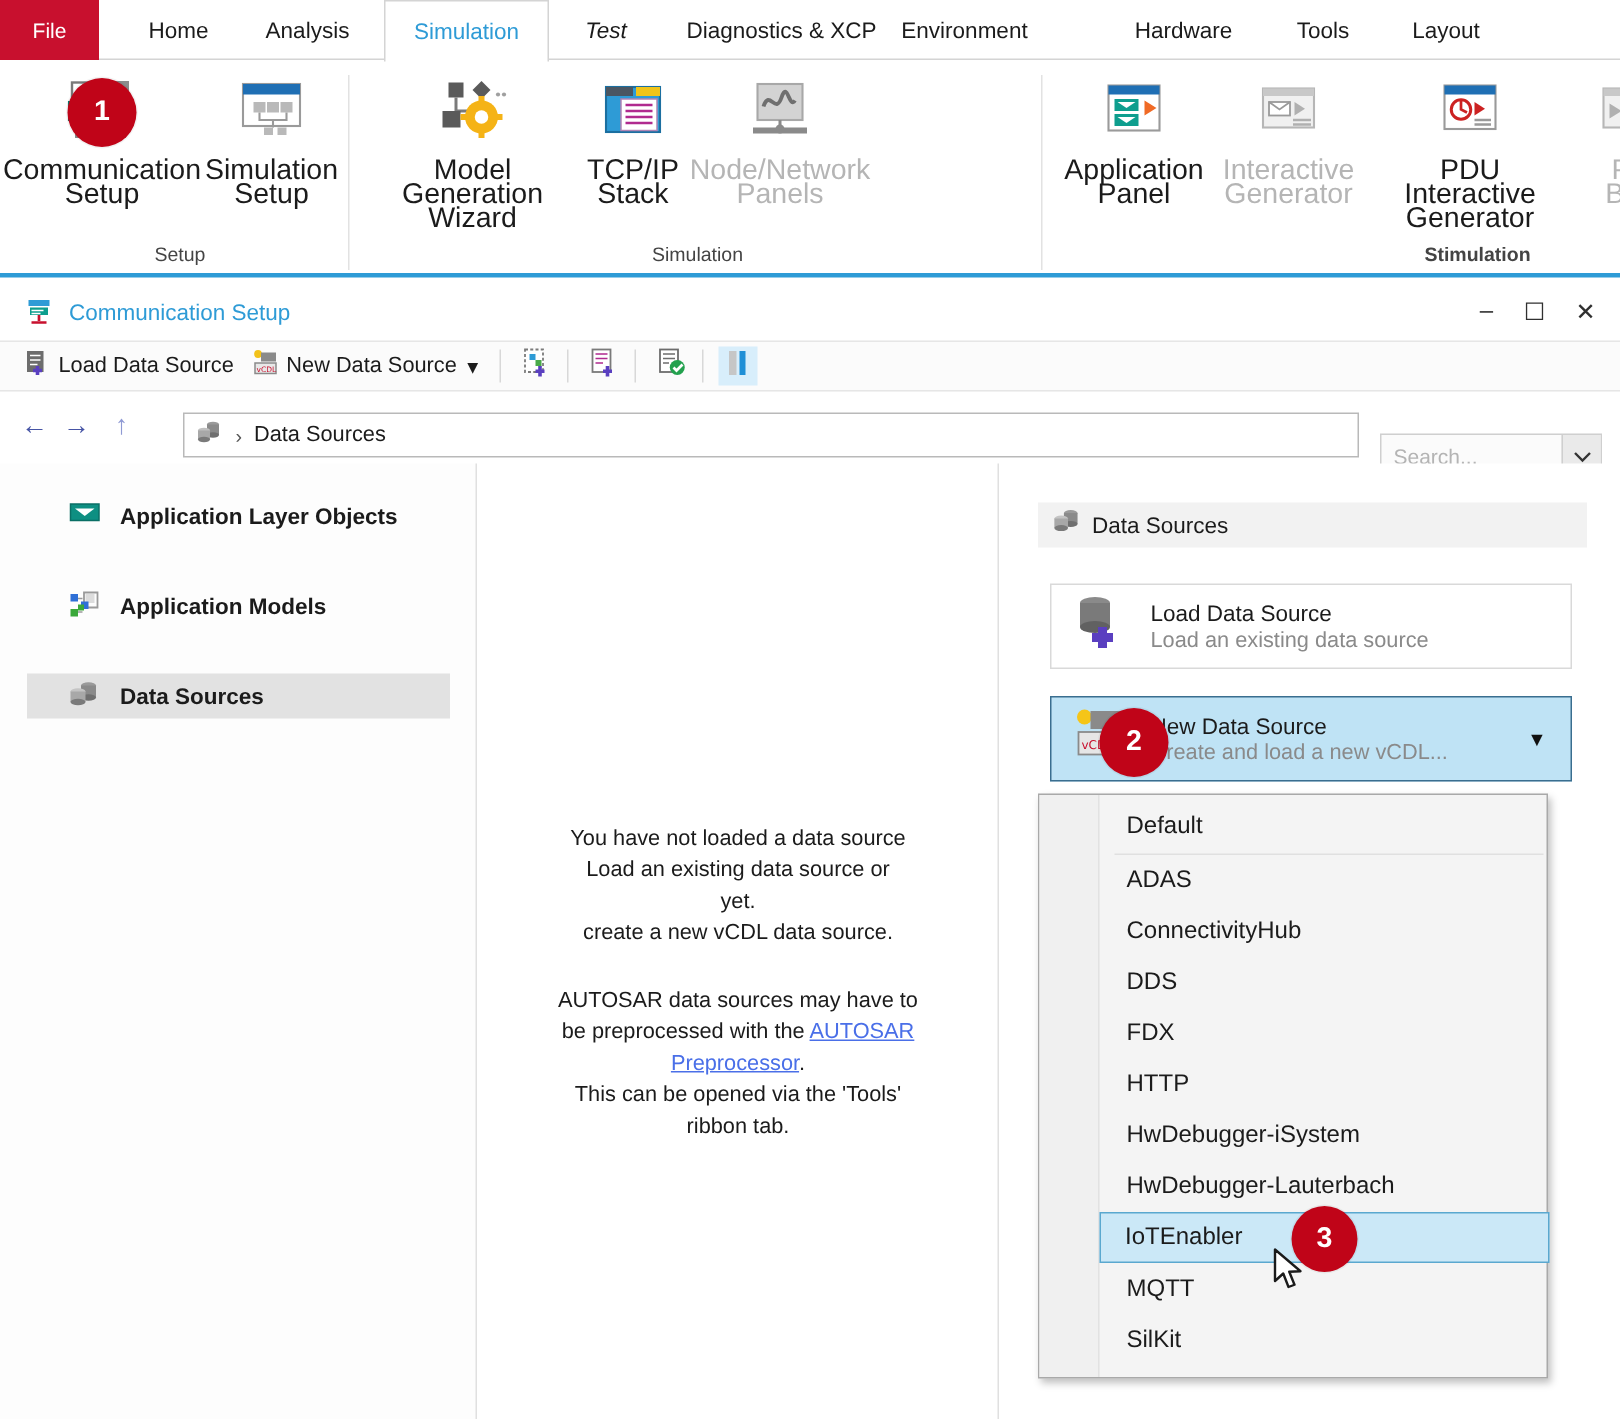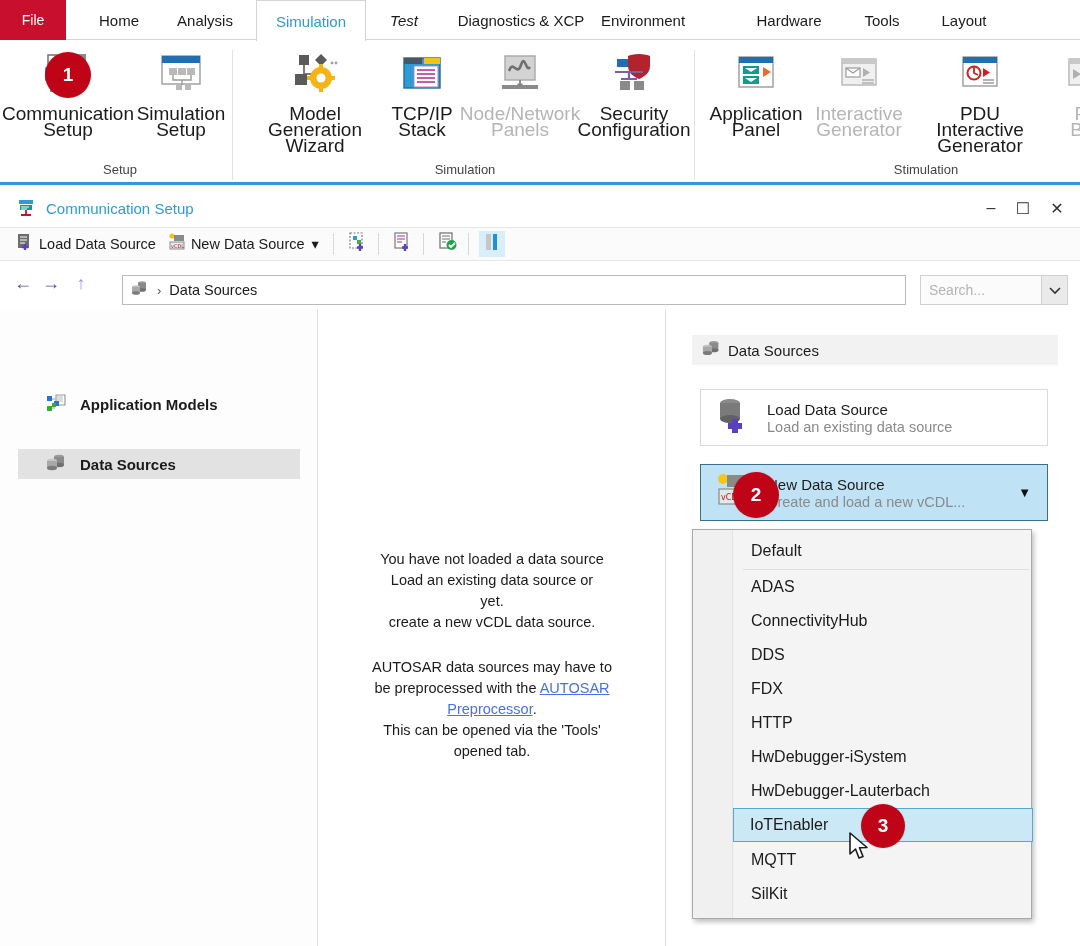--- a/index.html
+++ b/index.html
@@ -102,21 +102,21 @@
   .navarrow { font-size:18px; color:#4654a5; margin-left:14px; width:18px; text-align:center; }
   .navarrow.dim { color:#8f9ad4; }
   .addr {
     height:30px; background:#fff; border:1px solid #b9b9b9;
     display:flex; align-items:center; padding-left:8px;
   }
   .addr-text { font-size:14.5px; color:#1b1b1b; margin-left:8px; }
   .crumb-sep { font-size:13px; color:#555; margin-left:8px; }
   .searchbox {
     height:30px; background:#fbfbfb; border:1px solid #cfcfcf;
-    display:flex; align-items:center; justify-content:space-between;
+    display:flex; align-items:center; justify-content:space-between;margin-top:14px;
   }
   .searchbox .ph { font-size:14px; color:#b4b4b4; padding-left:8px; }
   .searchbox .dd {
     width:26px; height:28px; background:#eaeaea; border-left:1px solid #cfcfcf;
     display:flex; align-items:center; justify-content:center; font-size:12px; color:#333;
   }
 
   
   .pane-left {
     position:absolute; left:0; top:120px; width:318px; height:638px;
@@ -312,33 +312,20 @@
           <path d="M15 20c4-12 8 6 12-6s5 8 9 2" stroke="#6f6f6f" stroke-width="2.6" fill="none"></path>
           <path d="M26 29v5" stroke="#8a8a8a" stroke-width="2"></path>
           <circle cx="26" cy="35" r="3" fill="#8a8a8a"></circle>
           <rect x="8" y="34" width="36" height="4" fill="#8a8a8a"></rect>
         </svg>
       </div>
       <div class="rb-label dim">Node/Network
 Panels</div>
     </div>
 
-    <div class="rb-item" style="left:578px;width:112px;">
-      <div class="rb-icon">
-        <svg width="54" height="46" viewBox="0 0 54 46">
-          <path d="M10 8h16l5 4-5 4H10z" fill="#1f6fb4"></path>
-          <path d="M32 3c5 0 9 1 11 2v10c0 7-6 11-11 13-5-2-11-6-11-13V5c2-1 6-2 11-2z" fill="#b3232c"></path>
-          <path d="M8 21h28M22 21v7M14 28h16" stroke="#7b5ea7" stroke-width="2.2" fill="none"></path>
-          <rect x="13" y="30" width="10" height="9" fill="#8a8a8a"></rect>
-          <rect x="27" y="30" width="10" height="9" fill="#8a8a8a"></rect>
-        </svg>
-      </div>
-      <div class="rb-label">Security
-Configuration</div>
-    </div>
 
     <div class="rb-sep" style="left:694px;"></div>
 
     <div class="rb-item" style="left:706px;width:100px;">
       <div class="rb-icon">
         <svg width="50" height="46" viewBox="0 0 50 46">
           <rect x="8" y="6" width="34" height="30" fill="#fff" stroke="#9a9a9a" stroke-width="1.4"></rect>
           <rect x="8" y="6" width="34" height="6" fill="#1f6fb4"></rect>
           <rect x="12" y="15" width="16" height="8" fill="#0e9e8e"></rect>
           <rect x="12" y="25" width="16" height="8" fill="#0e9e8e"></rect>
@@ -388,21 +375,21 @@
           <rect x="8" y="8" width="30" height="5" fill="#c8c8c8"></rect>
           <path d="M12 18l8 5-8 5z" fill="#b0b0b0"></path>
         </svg>
       </div>
       <div class="rb-label dim">Pa
 Buil</div>
     </div>
 
     <div class="rb-group-label" style="left:60px;width:120px;">Setup</div>
     <div class="rb-group-label" style="left:400px;width:130px;">Simulation</div>
-    <div class="rb-group-label" style="left:856px;width:140px;">Stimulation</div>
+    <div class="rb-group-label" style="left:915px;width:140px;font-weight:bold;">Stimulation</div>
   </div>
 
   <div class="badge" style="left:45px; top:52px; width:46px; height:46px;">
     <span>1</span>
   </div>
 
   <div class="dialog">
 
     <div class="dlg-title">
       <div class="dlg-title-icon">
@@ -524,20 +511,29 @@
     <div class="searchbox" style="position:absolute; left:920px; top:86px; width:148px;">
       <span class="ph">Search...</span>
       <span class="dd">
         <svg width="12" height="9" viewBox="0 0 12 9">
             <path d="M1 2l5 5 5-5" stroke="#333" stroke-width="1.6" fill="none"></path>
           </svg>
       </span>
     </div>
 
     <div class="pane-left">
+      <div class="ptree-item" style="top:20px;">
+        <span class="ptree-icon">
+          <svg width="22" height="18" viewBox="0 0 22 18">
+            <rect x="1" y="3" width="19" height="11" fill="#0e8f82" stroke="#0a6f65" stroke-width="1"></rect>
+            <path d="M4 6h13l-6.5 5z" fill="#fff"></path>
+          </svg>
+        </span>
+        <span class="ptree-label">Application Layer Objects</span>
+      </div>
 
       <div class="ptree-item" style="top:80px;">
         <span class="ptree-icon">
           <svg width="22" height="20" viewBox="0 0 22 20">
             <path d="M10 2h9v10h-9z" fill="none" stroke="#9a9a9a" stroke-width="1.2"></path>
             <rect x="11" y="3" width="6" height="6" fill="#dcdcdc"></rect>
             <rect x="1" y="3" width="5" height="5" fill="#2e6fd6"></rect>
             <rect x="8" y="8" width="5" height="5" fill="#2e6fd6"></rect>
             <rect x="1" y="13" width="5" height="5" fill="#3aa83a"></rect>
             <rect x="6" y="10" width="4" height="4" fill="#3aa83a"></rect>
@@ -567,21 +563,21 @@
         <div>You have not loaded a data source</div>
         <div>Load an existing data source or</div>
         <div>yet.</div>
         <div>create a new vCDL data source.</div>
       </div>
       <div class="empty-msg2">
         <div>AUTOSAR data sources may have to</div>
         <div><span>be preprocessed with the </span><span class="lnk">AUTOSAR</span></div>
         <div><span class="lnk">Preprocessor</span><span>.</span></div>
         <div>This can be opened via the 'Tools'</div>
-        <div>opened tab.</div>
+        <div>ribbon tab.</div>
       </div>
     </div>
 
     <div class="pane-right"></div>
 
     <div class="pr-header" style="left:692px; top:146px; width:366px;">
       <span style="position:absolute; left:10px;">
         <svg width="20" height="19" viewBox="0 0 22 20">
           <ellipse cx="13" cy="4" rx="5" ry="2.2" fill="#9a9a9a"></ellipse>
           <rect x="8" y="4" width="10" height="8" fill="#8a8a8a"></rect>

